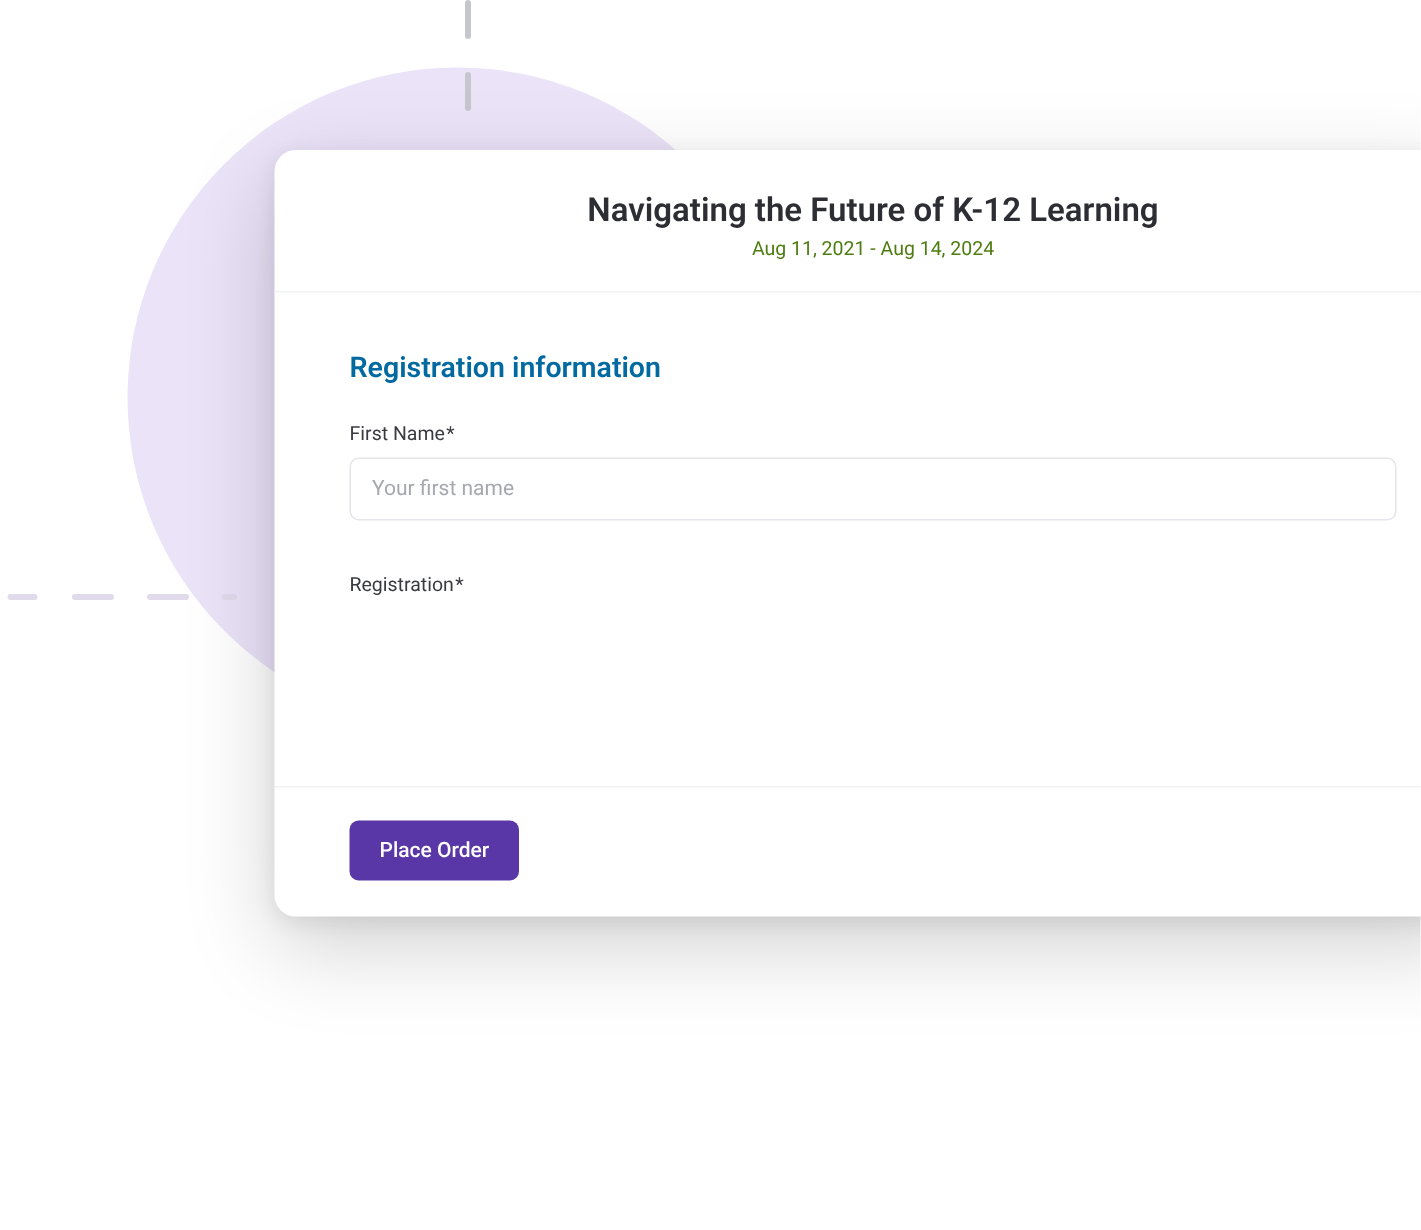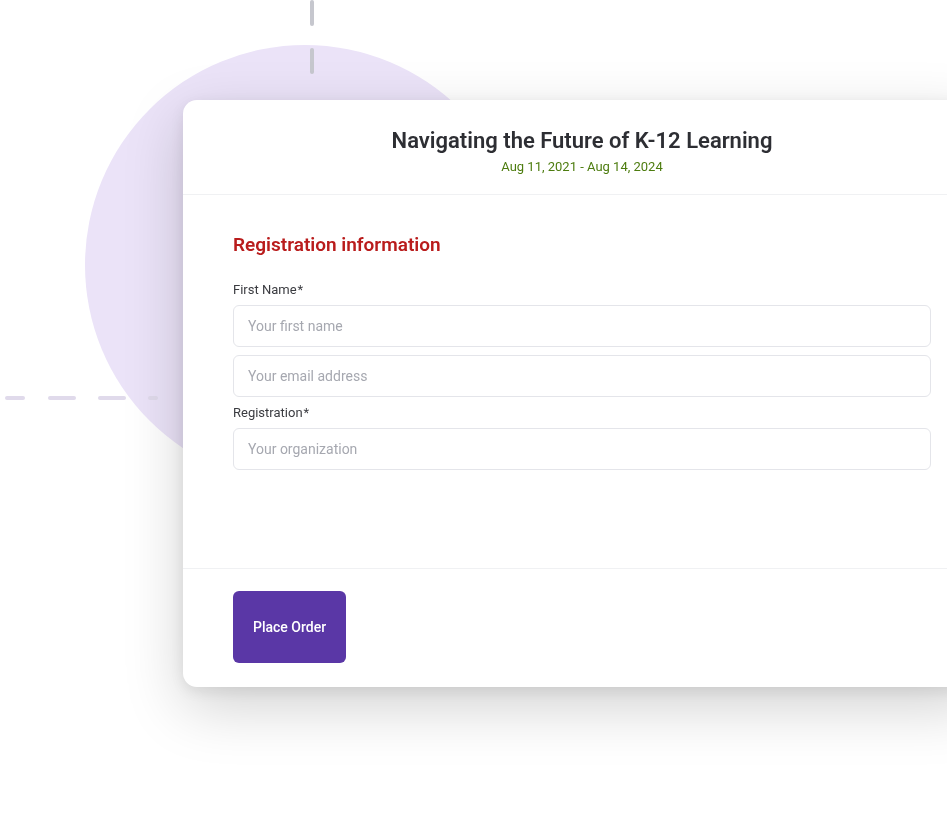--- a/index.html
+++ b/index.html
@@ -72,25 +72,25 @@
     .card-subtitle {
       font-size: 13px;
       color: #4d7c0f;
     }
     .card-body {
       padding: 38px 50px 30px 50px;
     }
     .section-title {
       font-size: 19px;
       font-weight: 600;
-      color: #b91c1c;
+      color: #0369a1;
       margin-bottom: 26px;
     }
     .form-group {
-      margin-bottom: 8px;
+      margin-bottom: 36px;
     }
     .form-label {
       display: block;
       font-size: 13px;
       color: #3A3B40;
       margin-bottom: 8px;
     }
     .required {
       color: #3A3B40;
       margin-left: 1px;
@@ -111,21 +111,21 @@
     }
     .card-footer {
       border-top: 1px solid #F0F1F3;
       padding: 22px 50px 0 50px;
       margin-top: 60px;
     }
     .btn-primary {
       background: #5A37A6;
       color: #ffffff;
       border: none;
-      padding: 28px 20px;
+      padding: 12px 20px;
       font-size: 14px;
       font-weight: 500;
       border-radius: 6px;
       cursor: pointer;
       font-family: inherit;
     }
   </style>
 </head>
 <body>
 
@@ -148,27 +148,25 @@
 
     <div class="form-group">
       <label class="form-label">
         <span>First Name</span><span class="required">*</span>
       </label>
       <input type="text" class="form-input" placeholder="Your first name" style="">
     </div>
 
 
     <div class="form-group">
-      <input type="email" class="form-input" placeholder="Your email address" style="">
     </div>
 
     <div class="form-group">
       <label class="form-label">
         <span>Registration</span><span class="required">*</span>
       </label>
-      <input type="text" class="form-input" placeholder="Your organization" style="">
     </div>
   </div>
 
   <div class="card-footer">
     <button class="btn-primary">Place Order</button>
   </div>
 </div>
 
 </body></html>

